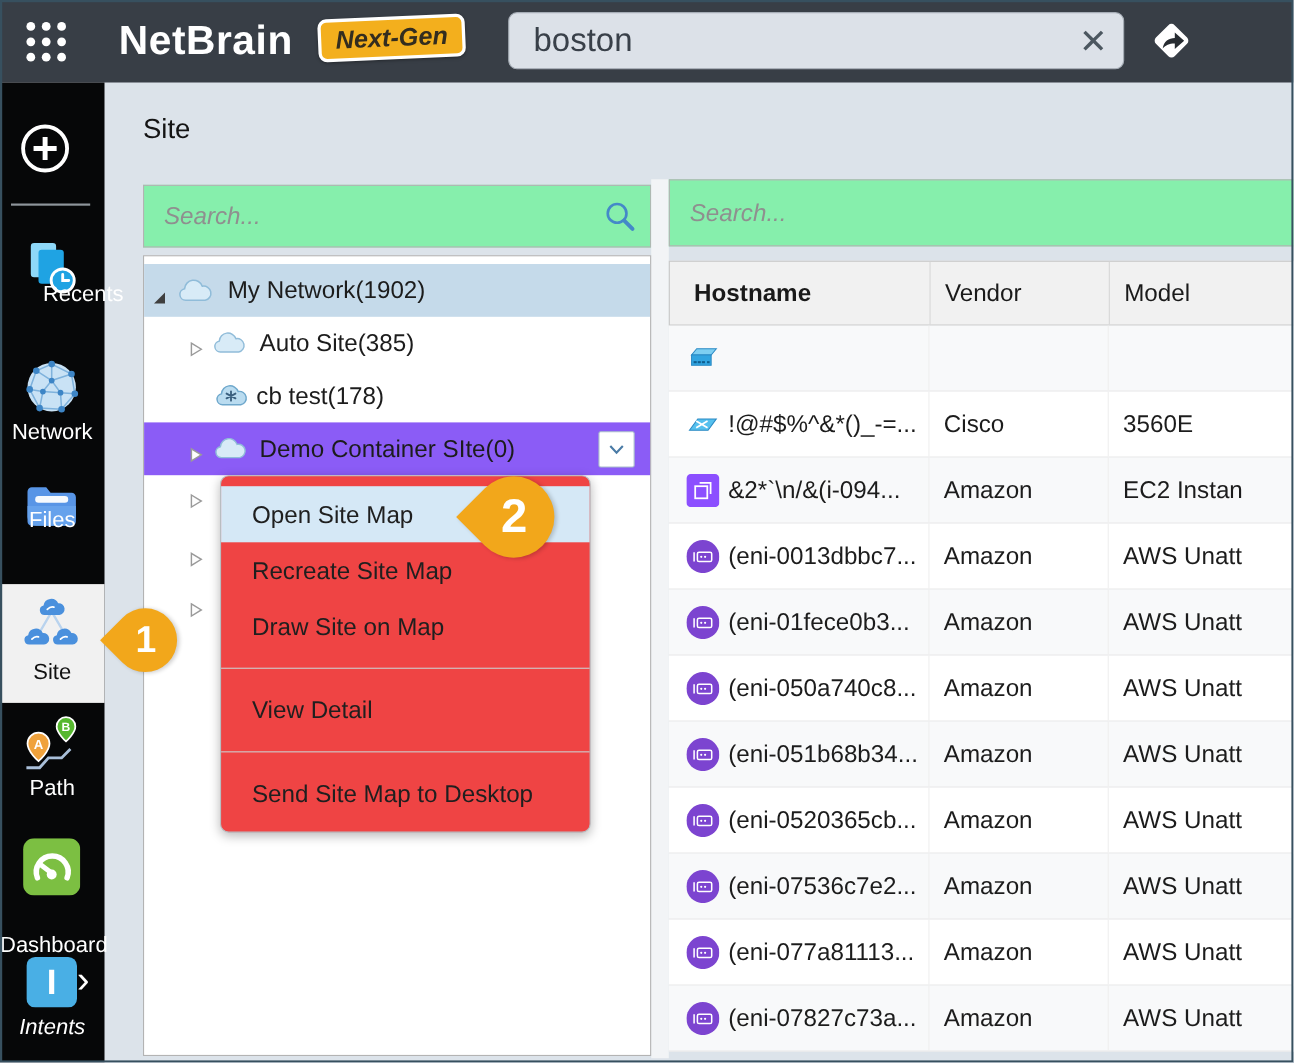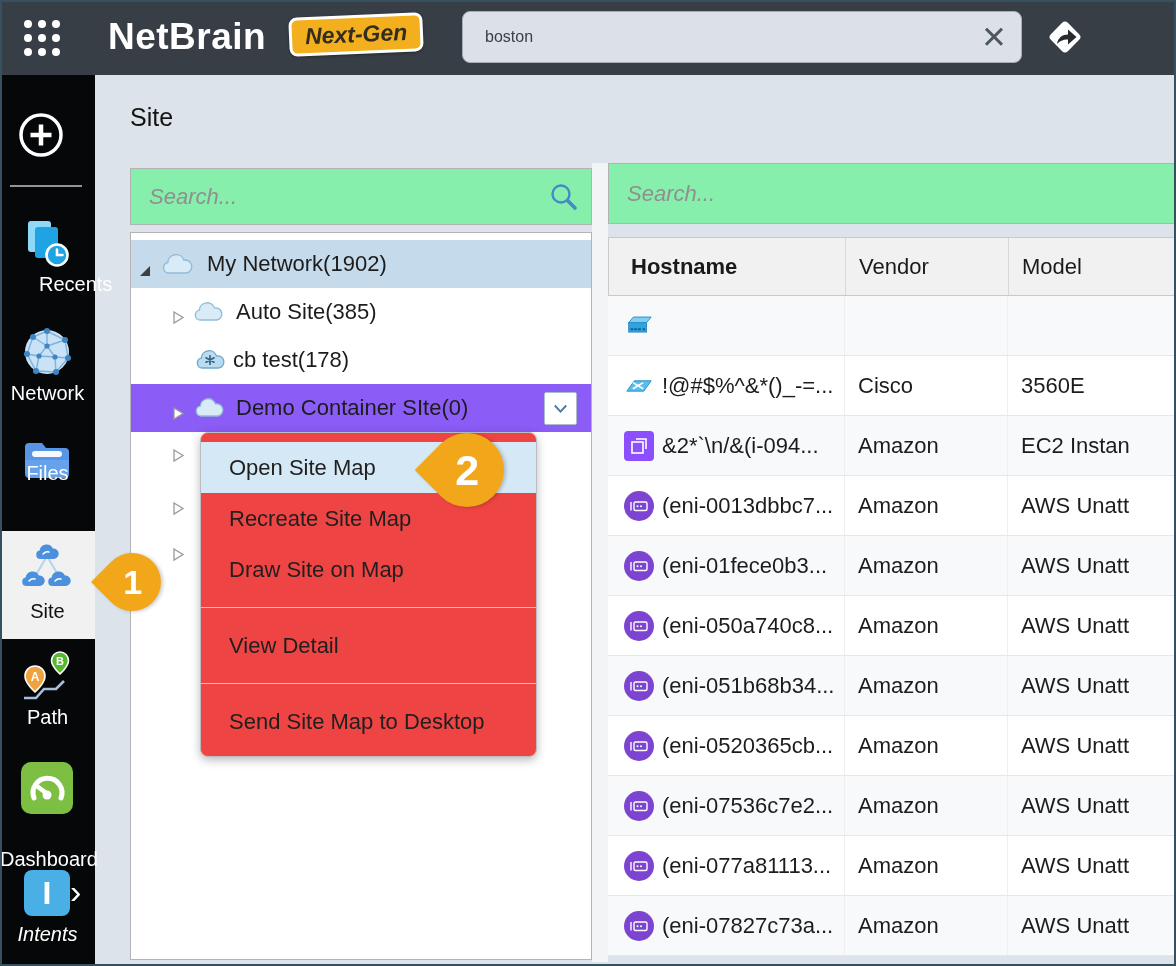--- a/index.html
+++ b/index.html
@@ -7,21 +7,21 @@
   .abs{position:absolute;}
   #page{position:relative;width:1176px;height:966px;background:#DCE3EA;overflow:hidden;}
   #page::after{content:"";position:absolute;inset:0;border:2px solid #37505F;pointer-events:none;z-index:99;}
 
   
   .header{left:0;top:0;width:1176px;height:75px;background:#383E46;}
   .grid-icon{left:24px;top:20px;width:36px;height:36px;display:grid;grid-template-columns:repeat(3,8px);grid-template-rows:repeat(3,8px);gap:6px;cursor:pointer;}
   .grid-icon i{background:#fff;border-radius:50%;}
   .logo{left:108px;top:16px;color:#fff;font-size:37px;font-weight:800;letter-spacing:.5px;}
   .nextgen{left:289px;top:15px;background:#F3AF1D;border:3px solid #fff;border-radius:8px;padding:3px 13px;transform:rotate(-2.5deg);color:#332D1F;font-size:23px;font-style:italic;font-weight:800;box-shadow:0 1px 3px rgba(0,0,0,.35);}
-  .hdr-search{left:462px;top:11px;width:560px;height:52px;background:#DCE1E8;border:1px solid #A6ADB6;border-radius:8px;font-size:16px;color:#394049;padding:0 48px 0 22px;outline:none;}
+  .hdr-search{left:462px;top:11px;width:560px;height:52px;background:#DCE1E8;border:1px solid #A6ADB6;border-radius:8px;font-size:30px;color:#394049;padding:0 48px 0 22px;outline:none;}
   .hdr-clear{left:975px;top:19px;width:38px;height:38px;color:#4C5760;font-size:31px;line-height:38px;text-align:center;cursor:pointer;}
   .goto-icon{left:1038px;top:10px;cursor:pointer;}
 
   
   .sidebar{left:0;top:75px;width:95px;height:891px;background:#060708;}
   .side-label{width:95px;text-align:center;color:#fff;font-size:20px;white-space:nowrap;}
   .site-active{left:0;top:531px;width:95px;height:108px;background:#F1F1F1;}
   .side-label.dark{color:#111;}
   .side-chevron{left:70px;top:876px;color:#fff;font-size:34px;line-height:30px;cursor:pointer;}
 
@@ -108,21 +108,21 @@
   </div>
 
   <div class="abs" style="left:21px;top:218px;cursor:pointer;">
     <svg width="52" height="52" viewBox="0 0 52 52">
       <rect x="7" y="3" width="23" height="31" rx="3" fill="#8ED8F8"></rect>
       <rect x="14" y="9" width="23" height="31" rx="3" fill="#1FA3E3"></rect>
       <circle cx="36" cy="37" r="10.5" fill="#1FA3E3" stroke="#fff" stroke-width="2.6"></circle>
       <path d="M36 31.5v5.5h5.5" stroke="#fff" stroke-width="2.6" fill="none" stroke-linecap="round"></path>
     </svg>
   </div>
-  <div class="abs side-label" style="left:0;top:273px;padding-left:39px;">Recents</div>
+  <div class="abs side-label" style="left:0;top:257px;padding-left:39px;">Recents</div>
 
   <div class="abs" style="left:21px;top:326px;cursor:pointer;">
     <svg width="52" height="52" viewBox="0 0 52 52">
       <circle cx="26" cy="26" r="22" fill="#C9E2F5"></circle>
       <g stroke="#7FB2DC" stroke-width="1.4" fill="none">
         <path d="M26 5L44 14 47 32 35 46 15 45 6 28 12 11zM26 5 26 20M44 14 26 20M47 32 34 31M35 46 34 31M15 45 18 30M6 28 18 30M12 11 26 20M26 20 18 30M26 20 34 31M18 30 34 31"></path>
       </g>
       <g fill="#3D85C6">
         <circle cx="26" cy="5" r="3"></circle>
           <circle cx="44" cy="14" r="3"></circle>

